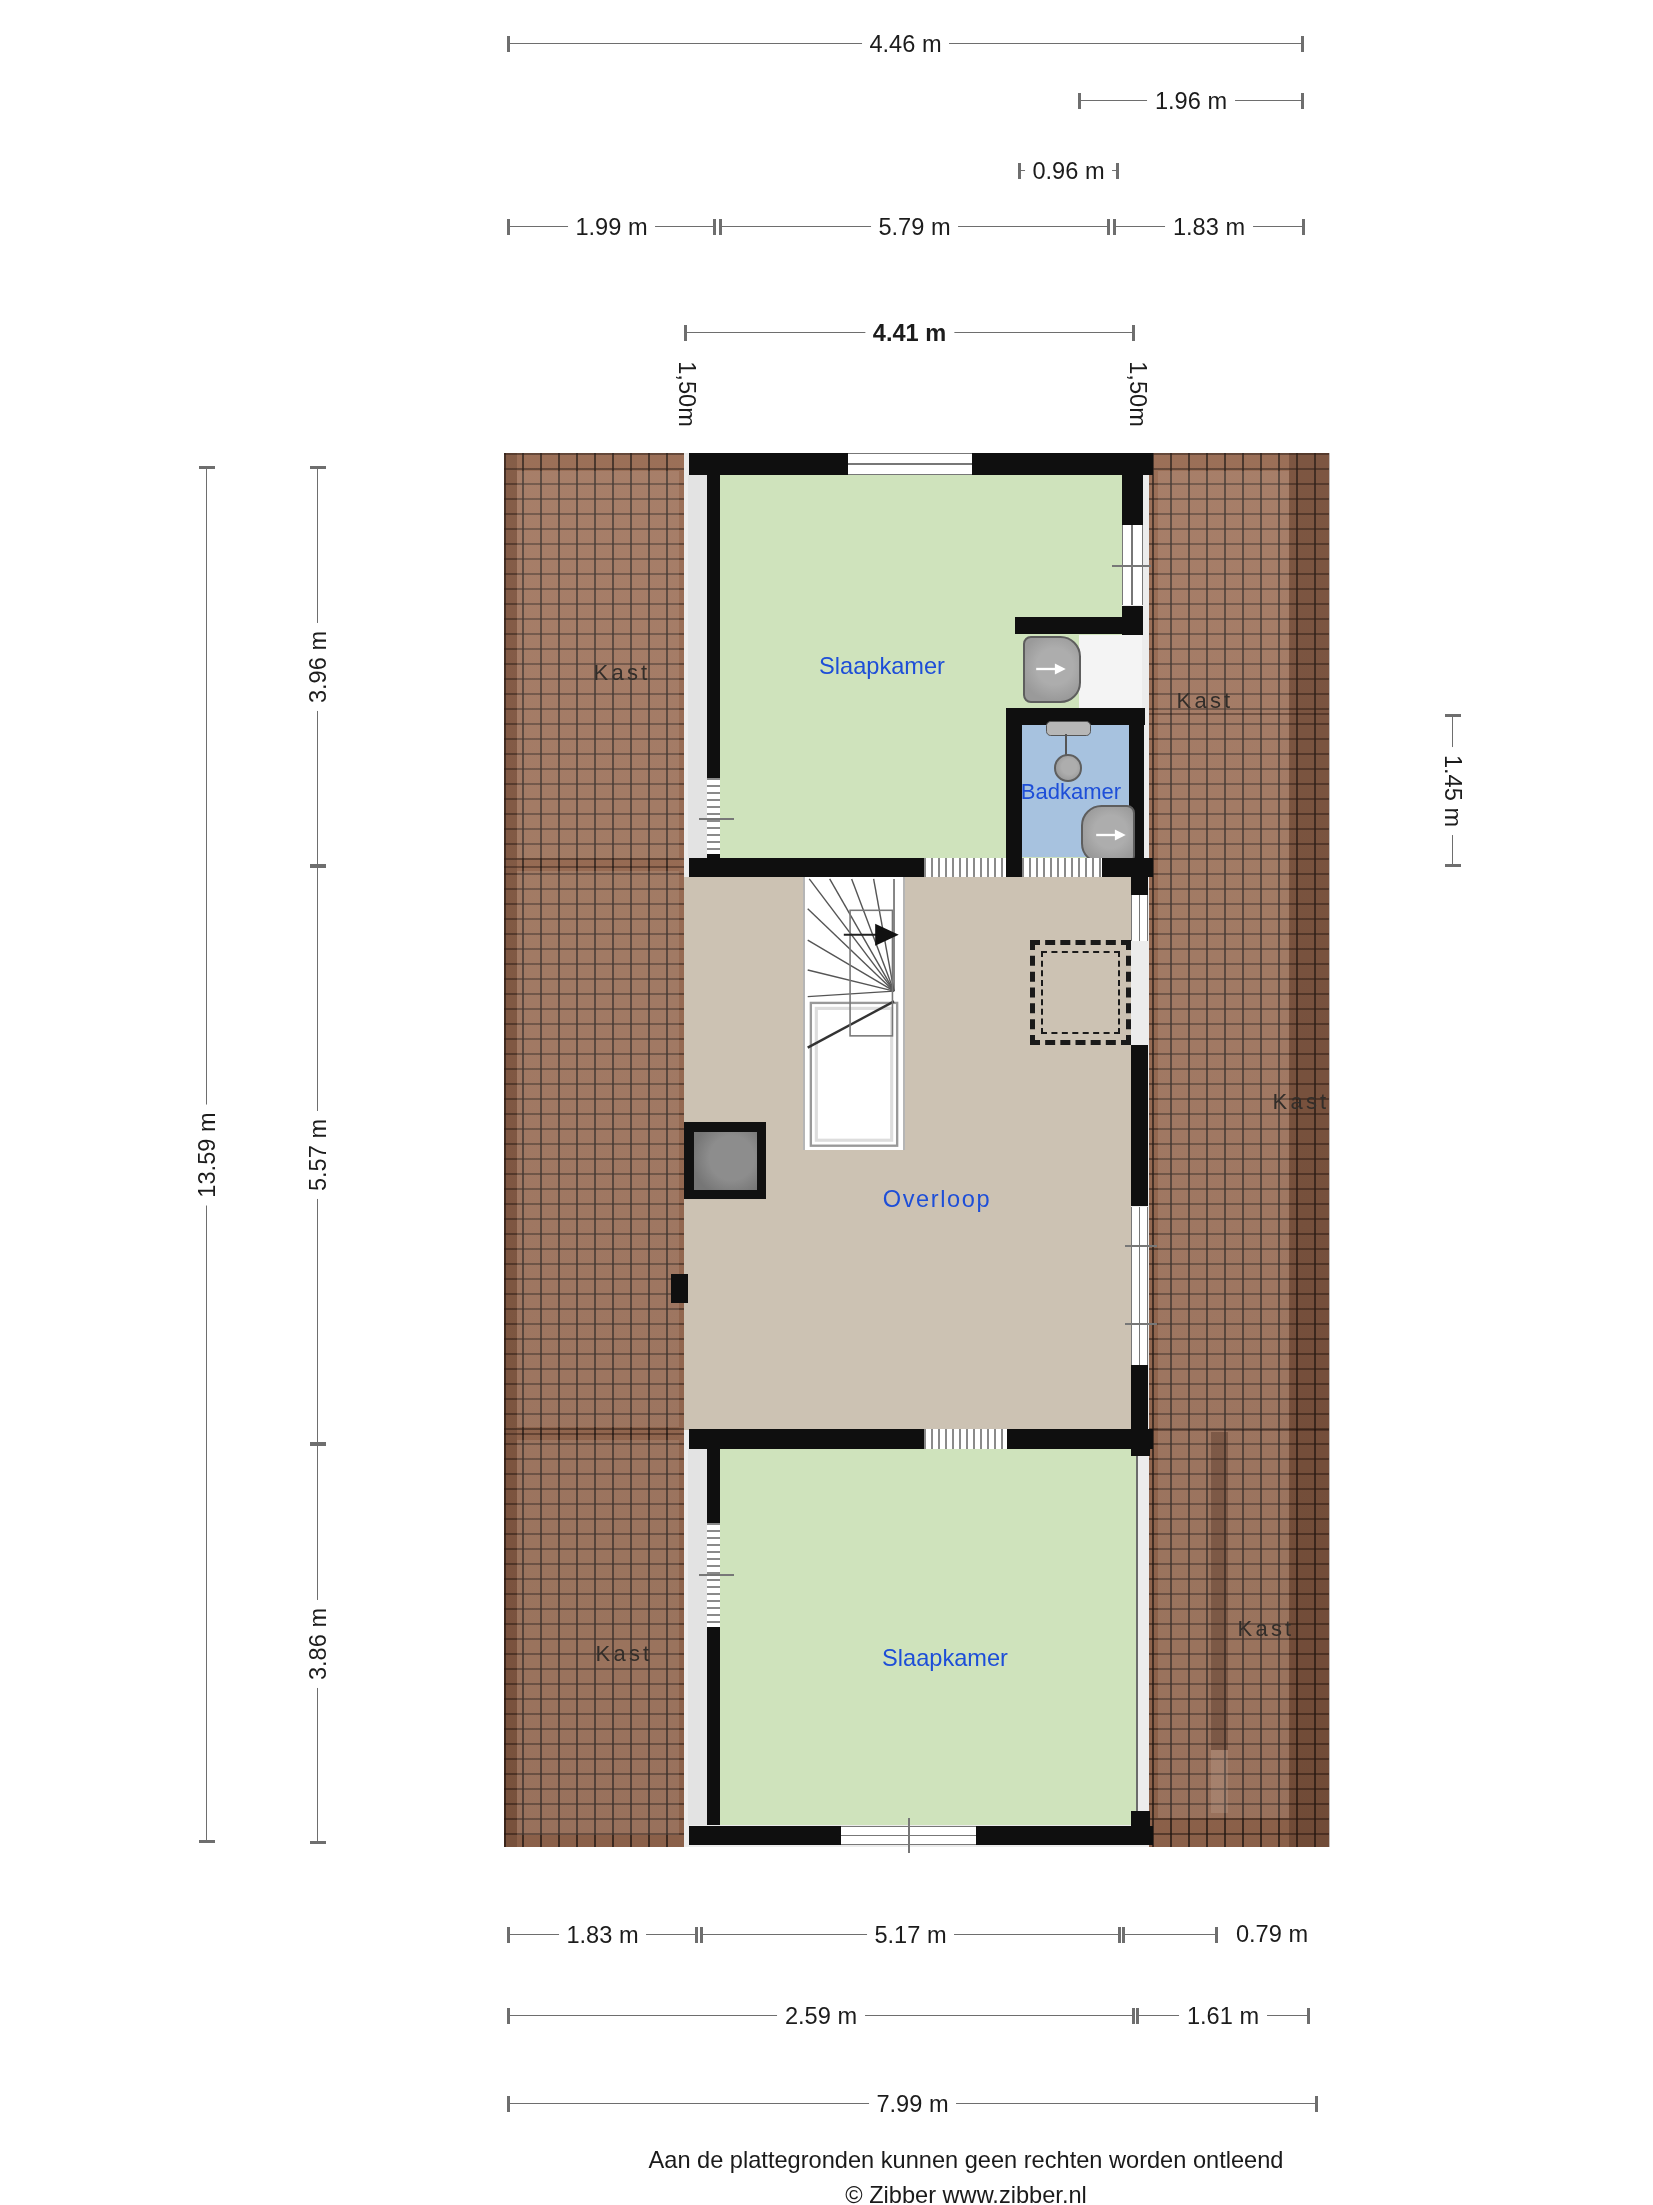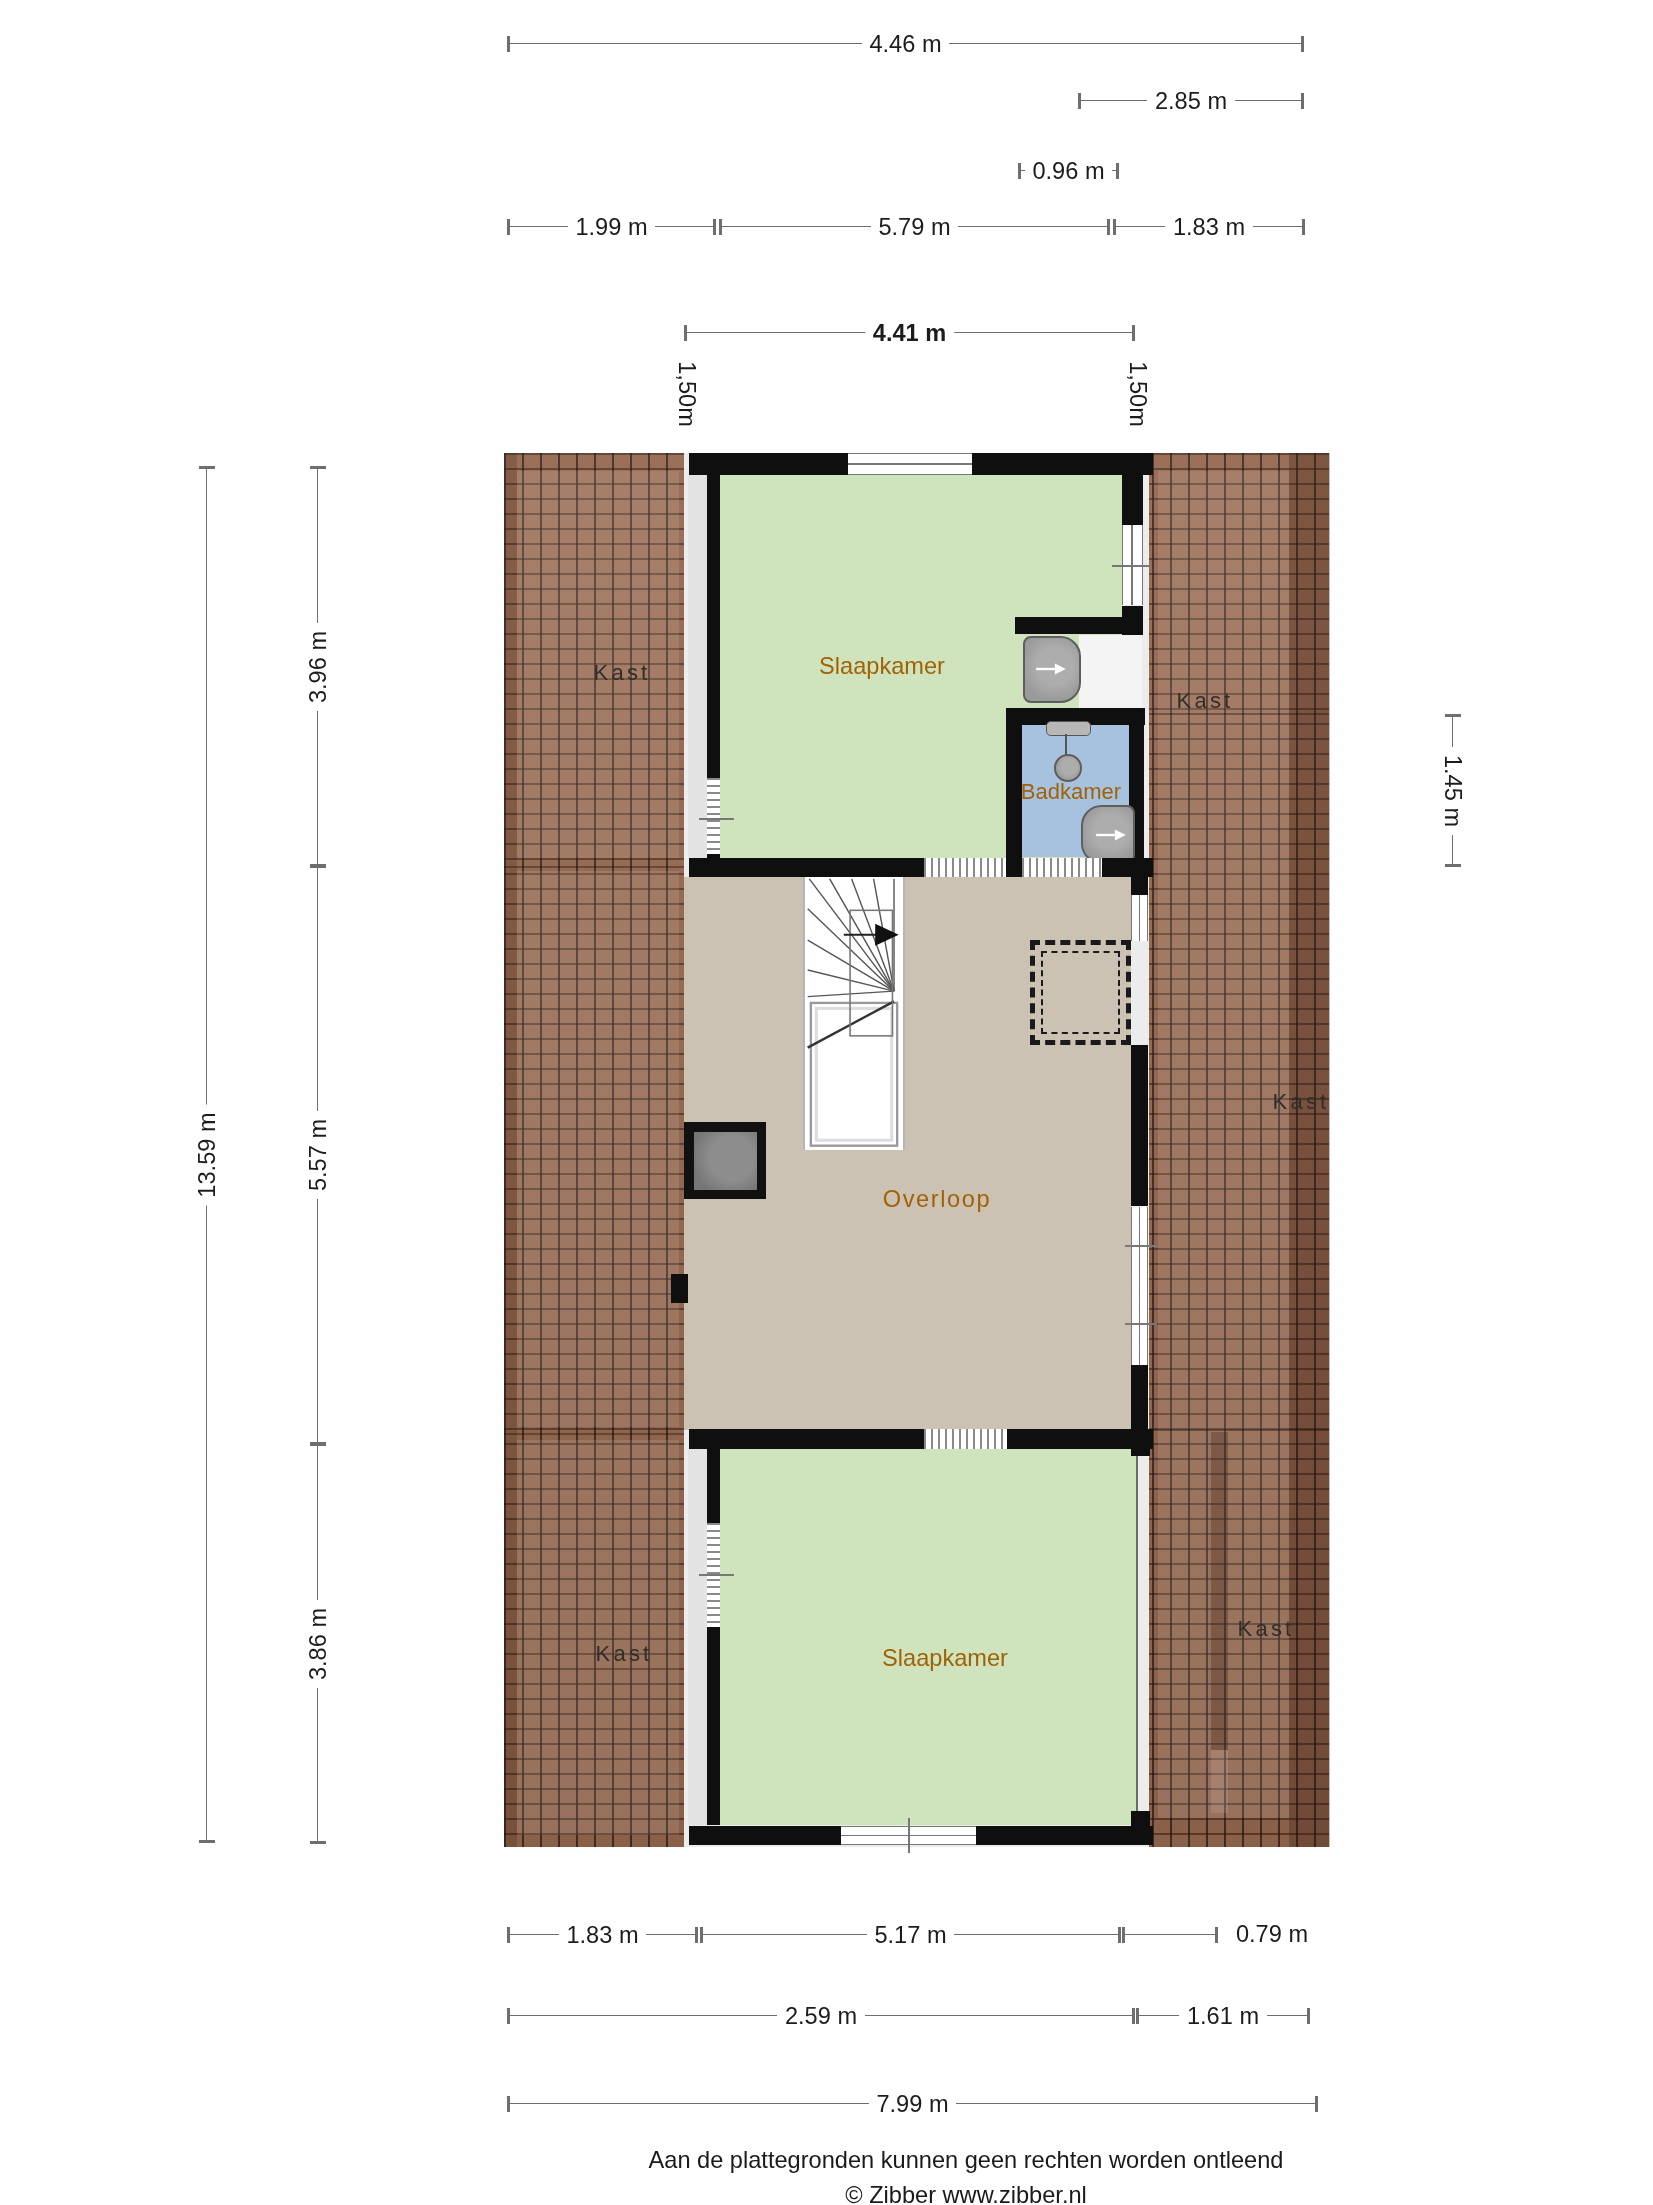--- a/index.html
+++ b/index.html
@@ -24,21 +24,21 @@
   .underlay{background:var(--underlay,#ececec);}
   .strip{background:var(--strip,#e3e3e3);}
   .win-h{background:#fff;border-top:1.6px solid #777;border-bottom:1.6px solid #777;}
   .win-h .bar{position:absolute;left:0;right:0;height:1.6px;background:#777;top:50%;margin-top:-0.8px;}
   .win-v{background:#fff;border-left:1.6px solid #777;border-right:1.6px solid #777;}
   .win-v .bar{position:absolute;top:0;bottom:0;width:1.6px;background:#777;left:50%;margin-left:-0.8px;}
   .door-h{background:repeating-linear-gradient(90deg,#8a8a8a 0 1.6px,#fff 1.6px 7px);}
   .door-v{background:repeating-linear-gradient(180deg,#8a8a8a 0 1.6px,#fff 1.6px 7px);}
   .tick{background:#777;}
   
-  .room-label{position:absolute;transform:translate(-50%,-50%);font-size:23.6px;color:#a16207;white-space:nowrap;}
+  .room-label{position:absolute;transform:translate(-50%,-50%);font-size:23.6px;color:#1d4ed8;white-space:nowrap;}
   .kast-label{position:absolute;transform:translate(-50%,-50%);font-size:22px;color:#332e2a;letter-spacing:3.2px;white-space:nowrap;}
   
   .dim{border:0;}
   .dim.h{height:0;border-top:1.6px solid var(--dim_line,#6e6e6e);}
   .dim.h::before,.dim.h::after{content:"";position:absolute;top:-7.9px;width:2.4px;height:15.8px;background:var(--dim_line,#6e6e6e);}
   .dim.h::before{left:-0.8px;} .dim.h::after{right:-0.8px;}
   .dim.v{width:0;border-left:1.6px solid var(--dim_line,#6e6e6e);}
   .dim.v::before,.dim.v::after{content:"";position:absolute;left:-7.9px;width:15.8px;height:2.4px;background:var(--dim_line,#6e6e6e);}
   .dim.v::before{top:-0.8px;} .dim.v::after{bottom:-0.8px;}
   .dlbl{position:absolute;left:50%;top:0;transform:translate(-50%,-50%);background:#fff;
@@ -56,21 +56,21 @@
 </style>
 </head>
 <body>
 
 <div id="page">
 
   <div class="abs dim h" style="left:508px;top:43px;width:795px;">
     <span class="dlbl">4.46 m</span>
     </div>
   <div class="abs dim h" style="left:1079px;top:100px;width:224px;">
-    <span class="dlbl">2.85 m</span>
+    <span class="dlbl">1.96 m</span>
     </div>
   <div class="abs dim h" style="left:1019px;top:170px;width:99px;">
     <span class="dlbl">0.96 m</span>
     </div>
   <div class="abs dim h" style="left:508px;top:226px;width:207px;">
     <span class="dlbl">1.99 m</span>
     </div>
   <div class="abs dim h" style="left:720px;top:226px;width:389px;">
     <span class="dlbl">5.79 m</span>
     </div>

